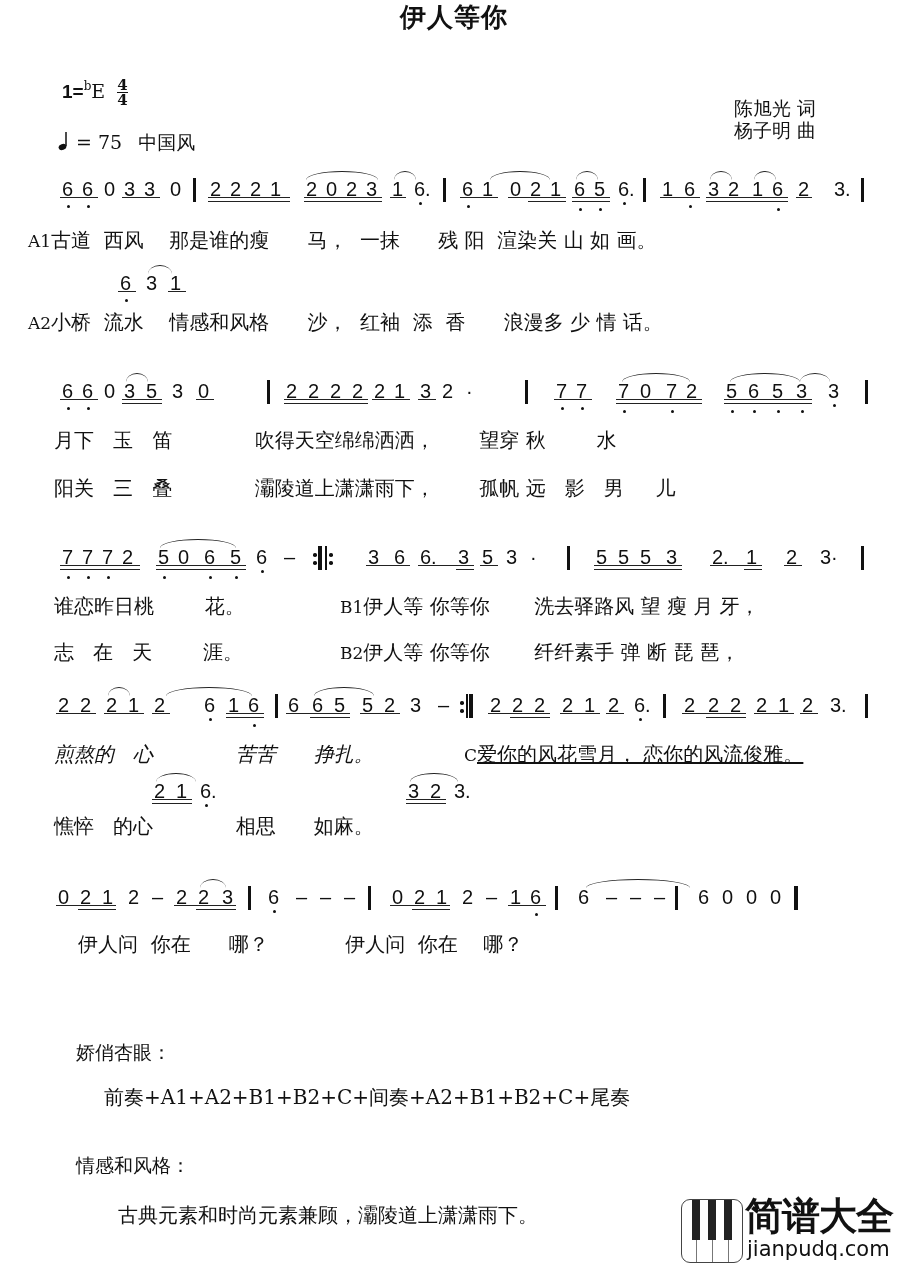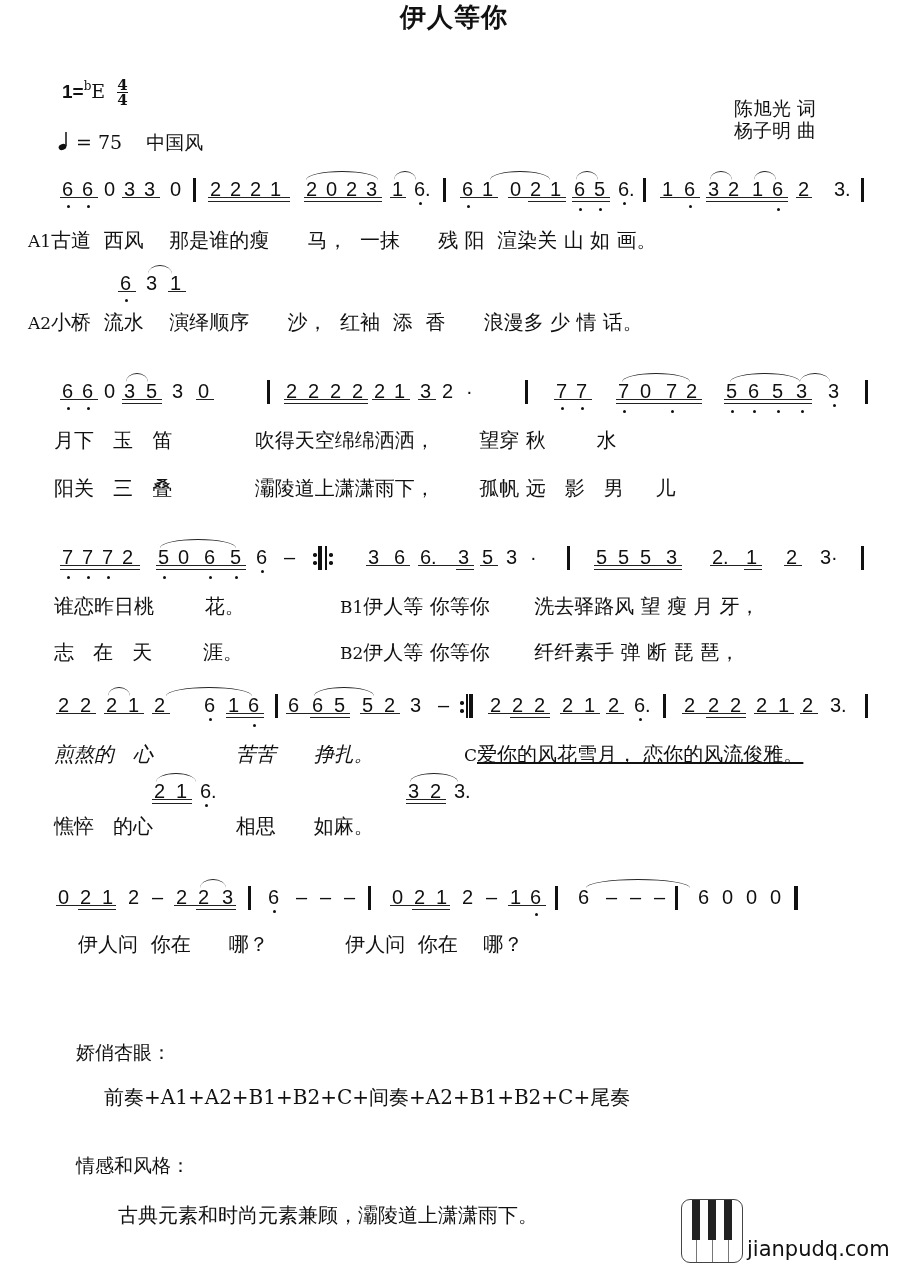--- a/index.html
+++ b/index.html
@@ -37,21 +37,21 @@
       <span style="display:block;">4</span>
     </span>
   </div>
 
   <div class="abs meta" style="left:58px;top:130px;">
     <svg width="12" height="20" viewBox="0 0 12 20" style="vertical-align:-2px;">
       <ellipse cx="4.5" cy="16" rx="4" ry="3" fill="#111" transform="rotate(-20 4.5 16)"></ellipse>
       <line x1="8" y1="15" x2="8" y2="1" stroke="#111" stroke-width="1.5"></line>
     </svg>
     <span>= 75</span>
-    <span style="margin-left:18px;">中国风</span>
+    <span style="margin-left:10px;">中国风</span>
   </div>
 
   <div class="abs credit" style="left:734px;top:97px;">
     <div>陈旭光 词</div>
     <div>杨子明 曲</div>
   </div>
 
   <div id="score">
       <div class="note" style="left: 62px; top: 178px; width: 14px; text-align: left;">6</div>
       <div class="dot" style="left: 67px; top: 205px;"></div>
@@ -347,21 +347,21 @@
       <div class="ul" style="left: 412px; width: 38px; top: 908.5px;"></div>
       <div class="ul" style="left: 508px; width: 38px; top: 905px;"></div>
       <div class="bar" style="left: 248px; top: 886px;"></div>
       <div class="bar" style="left: 368px; top: 886px;"></div>
       <div class="bar" style="left: 555px; top: 886px;"></div>
       <div class="bar" style="left: 675px; top: 886px;"></div>
       <div class="slur" style="left: 200px; width: 26px; top: 879px;"></div>
       <div class="slur" style="left: 586px; width: 104px; top: 879px;"></div>
       <div class="bar" style="left: 794px; top: 886px; width: 4px;"></div>
       <div class="lyric" style="left: 28px; top: 228px;"><span class="" style="font-family: &quot;DejaVu Serif&quot;, serif; font-size: 17px;">A1</span><span style="white-space: pre;">古道  西风    那是谁的瘦      马，  一抹      残 阳  渲染关 山 如 画。</span></div>
-      <div class="lyric" style="left: 28px; top: 310px;"><span class="" style="font-family: &quot;DejaVu Serif&quot;, serif; font-size: 17px;">A2</span><span style="white-space: pre;">小桥  流水    演绎顺序      沙，  红袖  添  香      浪漫多 少 情 话。</span></div>
+      <div class="lyric" style="left: 28px; top: 310px;"><span class="" style="font-family: &quot;DejaVu Serif&quot;, serif; font-size: 17px;">A2</span><span style="white-space: pre;">小桥  流水    情感和风格      沙，  红袖  添  香      浪漫多 少 情 话。</span></div>
       <div class="lyric" style="left: 54px; top: 428px;"><span style="white-space: pre;">月下   玉   笛             吹得天空绵绵洒洒，       望穿 秋        水</span></div>
       <div class="lyric" style="left: 54px; top: 476px;"><span style="white-space: pre;">阳关   三   叠             灞陵道上潇潇雨下，       孤帆 远   影   男     儿</span></div>
       <div class="lyric" style="left: 54px; top: 594px;"><span style="white-space: pre;">谁恋昨日桃        花。</span></div>
       <div class="lyric" style="left: 54px; top: 640px;"><span style="white-space: pre;">志   在   天        涯。</span></div>
       <div class="lyric" style="left: 54px; top: 742px;"><span style="white-space: pre; font-style: italic;">煎熬的   心             苦苦      挣扎。</span></div>
       <div class="lyric" style="left: 54px; top: 814px;"><span style="white-space: pre;">憔悴   的心             相思      如麻。</span></div>
       <div class="lyric" style="left: 78px; top: 932px;"><span style="white-space: pre;">伊人问  你在      哪？            伊人问  你在    哪？</span></div>
       <div class="lyric" style="left: 340px; top: 594px;"><span class="" style="font-family: &quot;DejaVu Serif&quot;, serif; font-size: 17px;">B1</span><span style="white-space: pre;">伊人等 你等你       洗去驿路风 望 瘦 月 牙，</span></div>
       <div class="lyric" style="left: 340px; top: 640px;"><span class="" style="font-family: &quot;DejaVu Serif&quot;, serif; font-size: 17px;">B2</span><span style="white-space: pre;">伊人等 你等你       纤纤素手 弹 断 琵 琶，</span></div>
       <div class="lyric" style="left: 464px; top: 742px;"><span class="" style="font-family: &quot;DejaVu Serif&quot;, serif; font-size: 17px;">C</span><span style="white-space: pre; text-decoration: underline;">爱你的风花雪月， 恋你的风流俊雅。</span></div>
@@ -374,15 +374,16 @@
 
   <div class="logo">
     <div class="keys">
       <div class="bk" style="left:10px;"></div>
       <div class="bk" style="left:26px;"></div>
       <div class="bk" style="left:42px;"></div>
       <div class="wl" style="left:14px;"></div>
       <div class="wl" style="left:30px;"></div>
       <div class="wl" style="left:46px;"></div>
     </div>
+    <div class="logo-cn">简谱大全</div>
     <div class="logo-url">jianpudq.com</div>
   </div>
 </div>
 
 </body></html>

